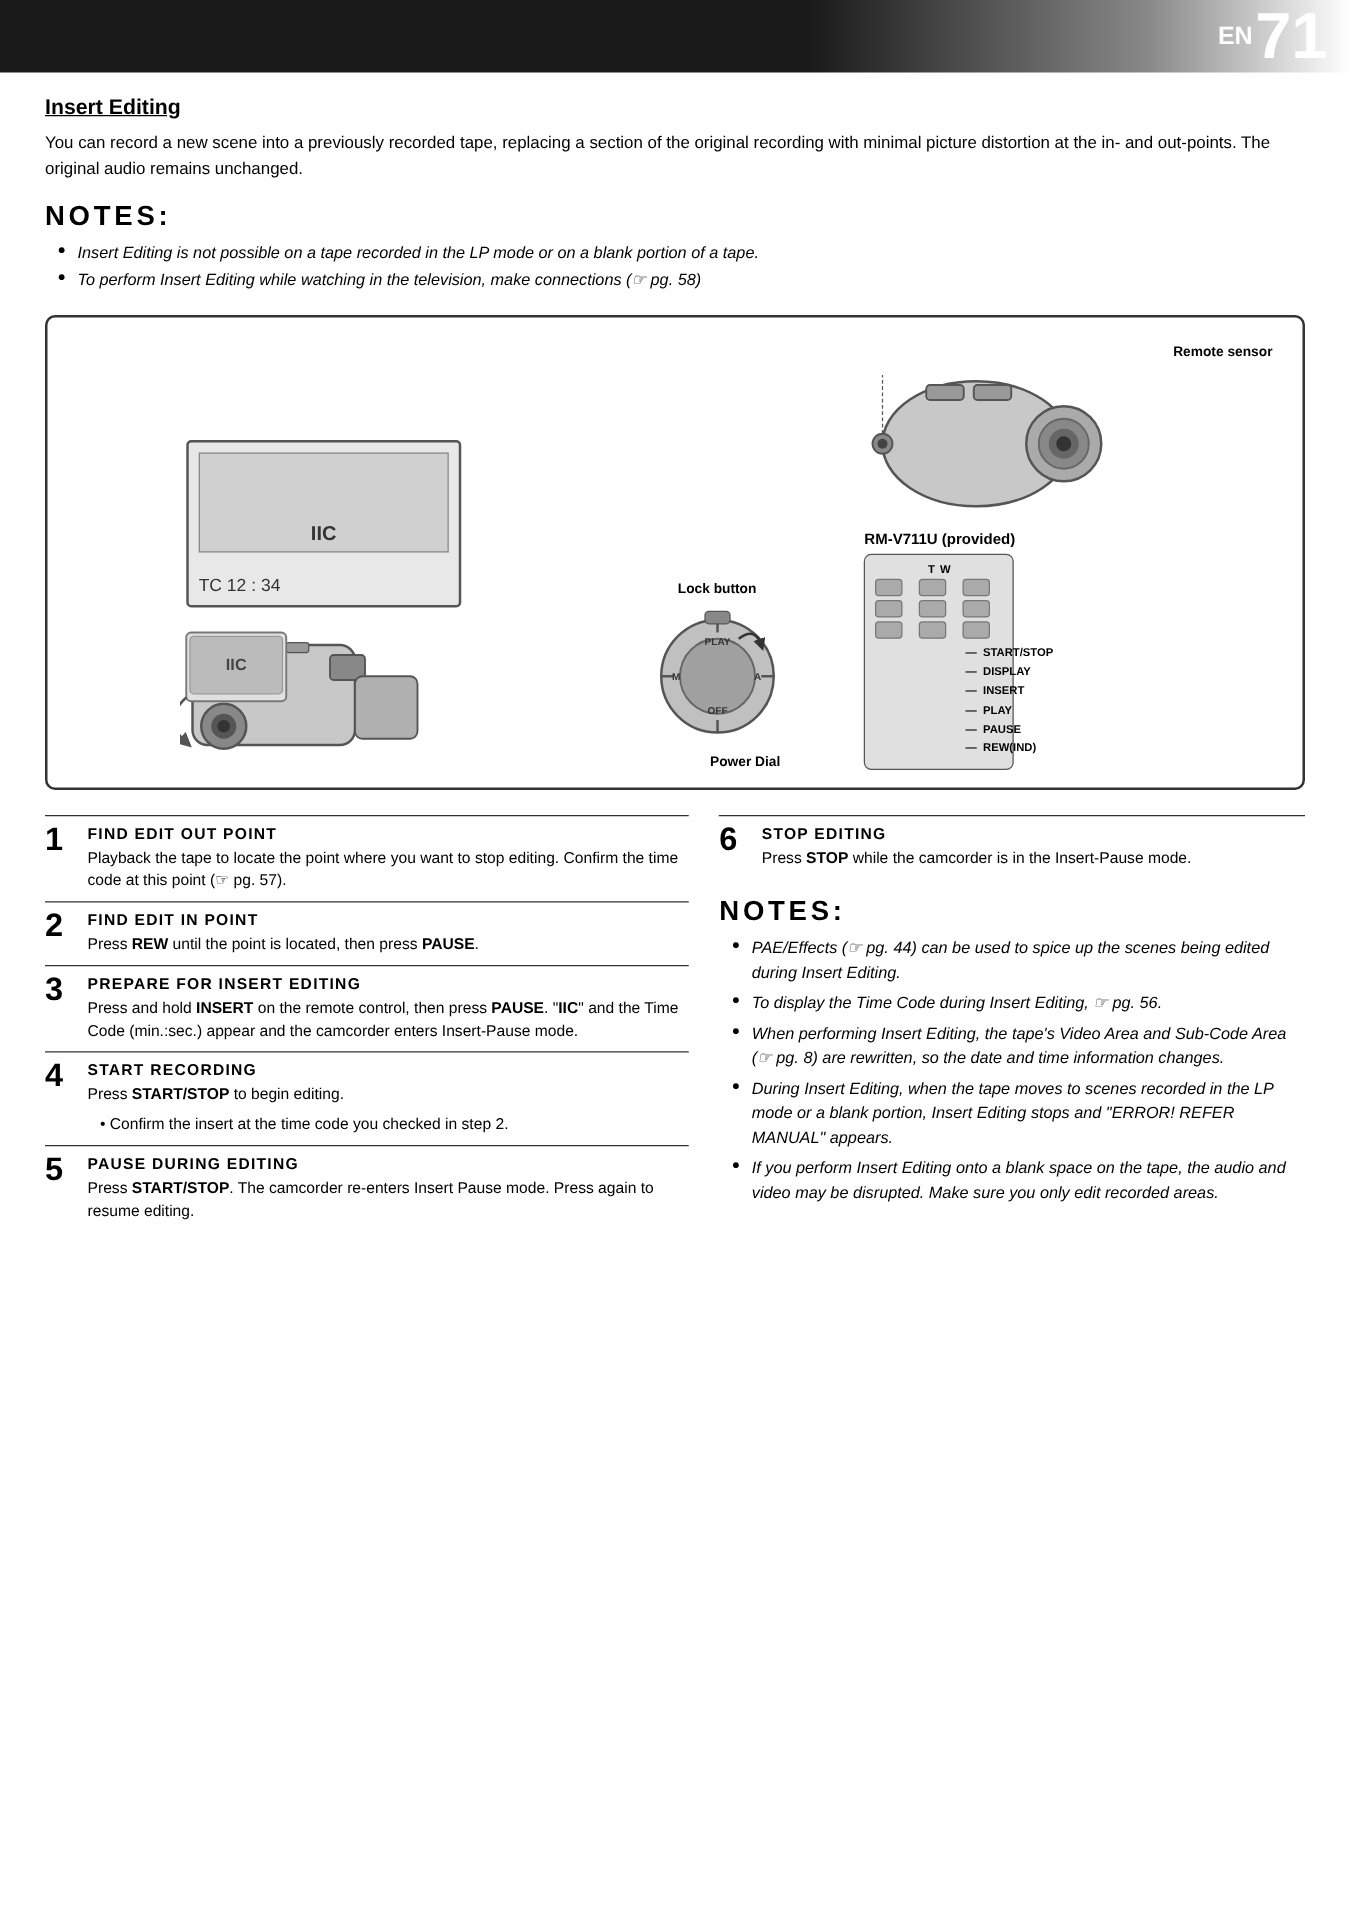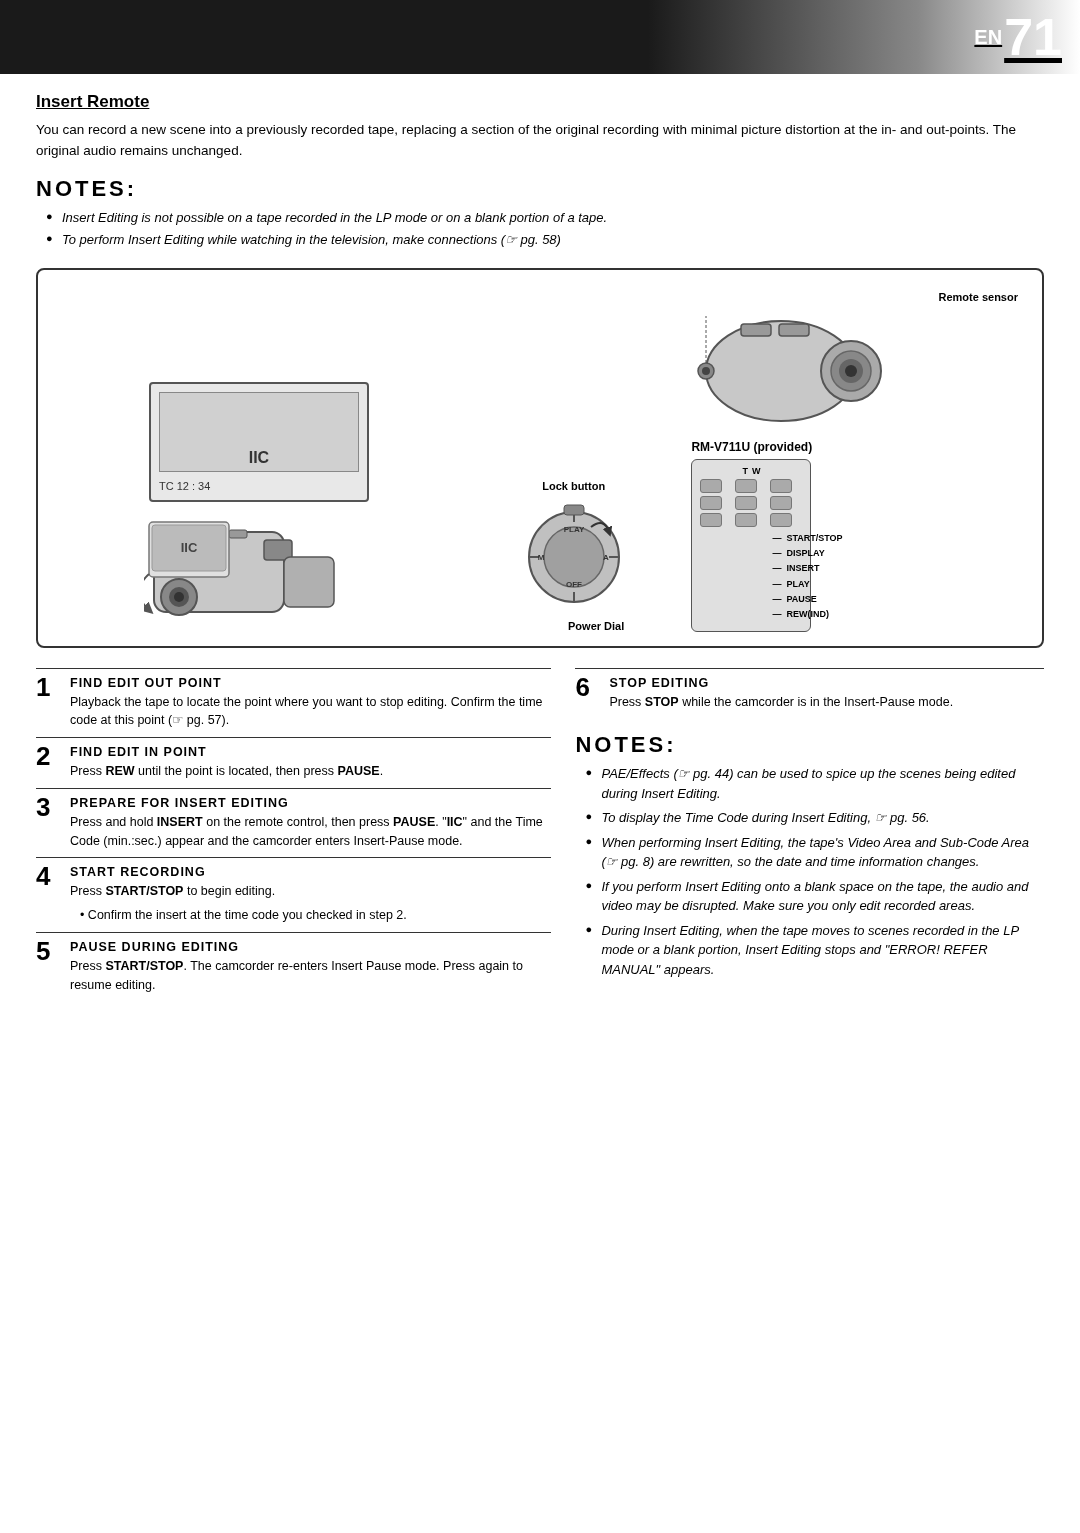--- a/index.html
+++ b/index.html
@@ -8,26 +8,25 @@
       min-height: 1533px;
       background: #fff;
       font-family: Arial, Helvetica, sans-serif;
       font-size: 14px;
       color: #000;
     }
 
     
     .header-bar {
       background: linear-gradient(to right, #1a1a1a 60%, #888 85%, #fff 100%);
-      height: 74px;
+      height: 58px;
       display: flex;
       align-items: center;
       justify-content: flex-end;
       padding-right: 18px;
-      text-decoration: underline;
     }
     .header-en {
       color: #fff;
       font-size: 20px;
       font-weight: bold;
       margin-right: 2px;
     }
     .header-num {
       color: #fff;
       font-size: 52px;
@@ -114,23 +113,23 @@
       padding: 4px 6px;
       margin-bottom: 4px;
     }
     .camera-screen-logo {
       font-size: 16px;
       font-weight: bold;
       text-align: center;
       color: #333;
     }
     .camera-tc {
-      font-size: 11px;
+      font-size: 14px;
       color: #333;
-      margin-top: 8px;
+      margin-top: 18px;
     }
     .remote-box {
       border: 1.5px solid #555;
       border-radius: 6px;
       background: #e0e0e0;
       width: 120px;
       padding: 6px 8px 8px 8px;
     }
     .remote-buttons-row {
       display: flex;
@@ -293,21 +292,21 @@
 </head>
 <body>
 
 <div class="header-bar">
   <span class="header-en">EN</span>
   <span class="header-num">71</span>
 </div>
 
 <div class="page-content">
 
-  <div class="section-title">Insert Remote</div>
+  <div class="section-title">Insert Editing</div>
 
   <p class="intro-para">You can record a new scene into a previously recorded tape, replacing a section of the original recording with minimal picture distortion at the in- and out-points. The original audio remains unchanged.</p>
 
   <div class="notes-heading">NOTES:</div>
   <ul class="notes-list">
     <li>Insert Editing is not possible on a tape recorded in the LP mode or on a blank portion of a tape.</li>
     <li>To perform Insert Editing while watching in the television, make connections (☞ pg. 58)</li>
   </ul>
 
   <div class="diagram-box">
@@ -496,22 +495,22 @@
           <div class="step-body">Press <strong>STOP</strong> while the camcorder is in the Insert-Pause mode.</div>
         </div>
       </div>
 
       <div style="margin-top: 14px;">
         <div class="notes-heading">NOTES:</div>
         <ul class="notes-list">
           <li><em>PAE/Effects (☞ pg. 44) can be used to spice up the scenes being edited during Insert Editing.</em></li>
           <li><em>To display the Time Code during Insert Editing, ☞ pg. 56.</em></li>
           <li><em>When performing Insert Editing, the tape's Video Area and Sub-Code Area (☞ pg. 8) are rewritten, so the date and time information changes.</em></li>
+          <li><em>During Insert Editing, when the tape moves to scenes recorded in the LP mode or a blank portion, Insert Editing stops and "ERROR! REFER MANUAL" appears.</em></li>
           <li><em>If you perform Insert Editing onto a blank space on the tape, the audio and video may be disrupted. Make sure you only edit recorded areas.</em></li>
-          <li><em>During Insert Editing, when the tape moves to scenes recorded in the LP mode or a blank portion, Insert Editing stops and "ERROR! REFER MANUAL" appears.</em></li>
         </ul>
       </div>
 
     </div>
 
   </div>
 
 </div>
 
 </body></html>

